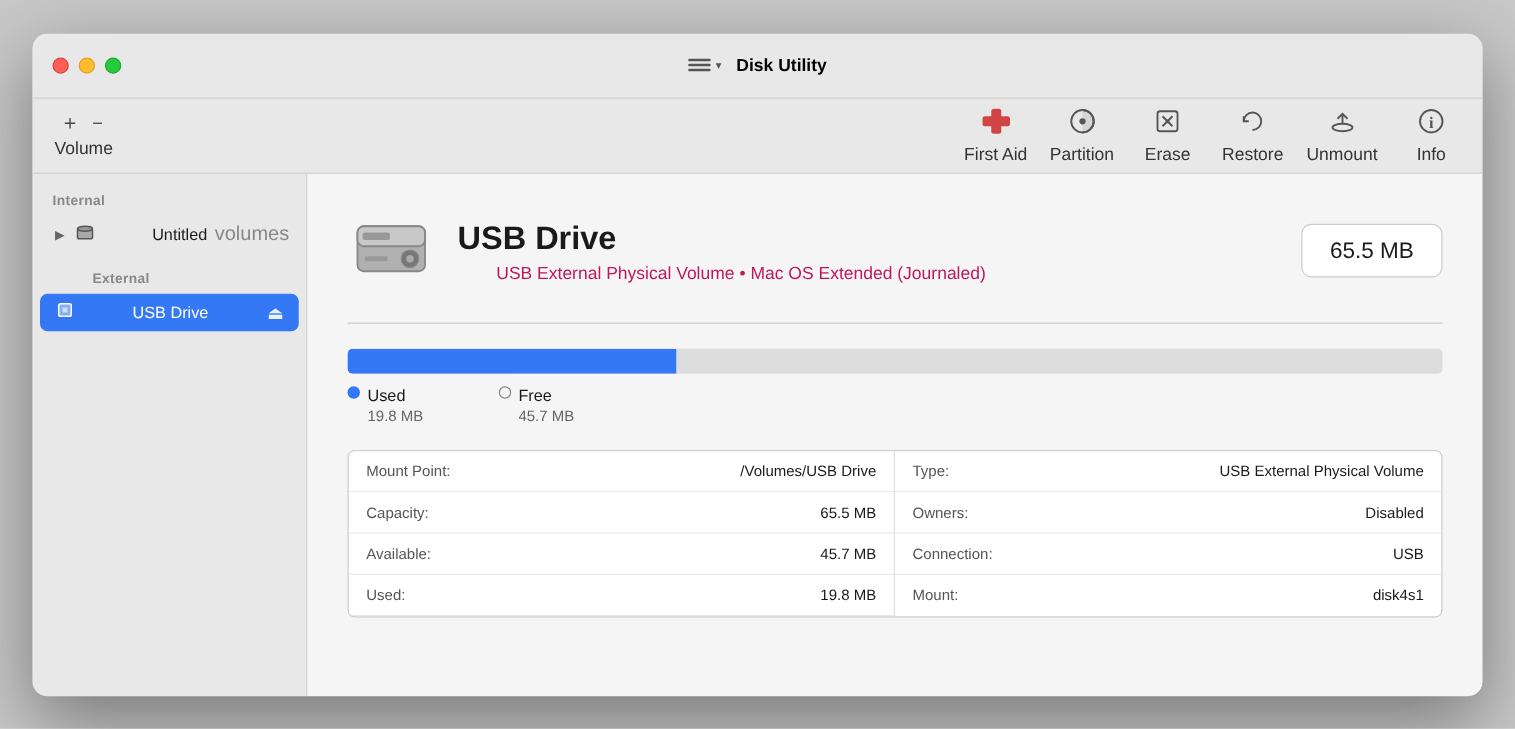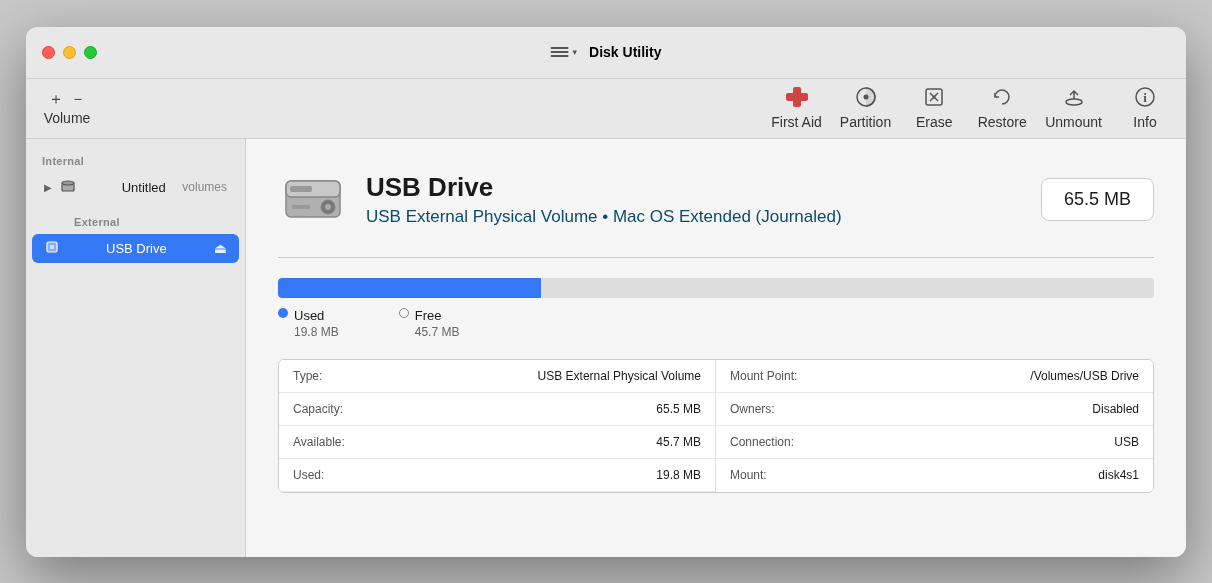--- a/index.html
+++ b/index.html
@@ -166,21 +166,21 @@
       font-size: 15px;
       color: #555;
     }
     .sidebar-item-label {
       font-size: 13px;
       color: #1a1a1a;
       flex: 1;
       margin-left: 40px;
     }
     .sidebar-item-sub {
-      font-size: 12px;
+      font-size: 16px;
       color: #888;
       text-align: right;
     }
     .eject-btn {
       font-size: 14px;
       color: #666;
       cursor: pointer;
     }
     .eject-btn.white { color: rgba(255,255,255,0.9); }
     
@@ -204,22 +204,23 @@
       height: 70px;
     }
     .drive-info { flex: 1; }
     .drive-name {
       font-size: 26px;
       font-weight: 600;
       color: #1a1a1a;
       margin-bottom: 4px;
     }
     .drive-subtitle {
-      font-size: 17px;
-      color: #0c4a6e;
+      font-size: 14px;
+      color: #be185d;
+      margin-left: 31px;
     }
     .drive-size-badge {
       background: #fff;
       border: 1.5px solid #ccc;
       border-radius: 8px;
       padding: 10px 22px;
       font-size: 18px;
       font-weight: 500;
       color: #1a1a1a;
     }
@@ -475,28 +476,28 @@
               <div class="legend-dot empty"></div>
               <span class="legend-label">Free</span>
             </div>
             <span class="legend-value">45.7 MB</span>
           </div>
         </div>
       </div>
 
       <div class="info-grid" id="info-grid">
       <div class="info-row">
+      <span class="info-key">Mount Point:</span>
+      <span class="info-val">/Volumes/USB Drive</span>
+    </div>
+          <div class="info-row">
       <span class="info-key">Type:</span>
       <span class="info-val">USB External Physical Volume</span>
     </div>
           <div class="info-row">
-      <span class="info-key">Mount Point:</span>
-      <span class="info-val">/Volumes/USB Drive</span>
-    </div>
-          <div class="info-row">
       <span class="info-key">Capacity:</span>
       <span class="info-val">65.5 MB</span>
     </div>
           <div class="info-row">
       <span class="info-key">Owners:</span>
       <span class="info-val">Disabled</span>
     </div>
           <div class="info-row">
       <span class="info-key">Available:</span>
       <span class="info-val">45.7 MB</span>

